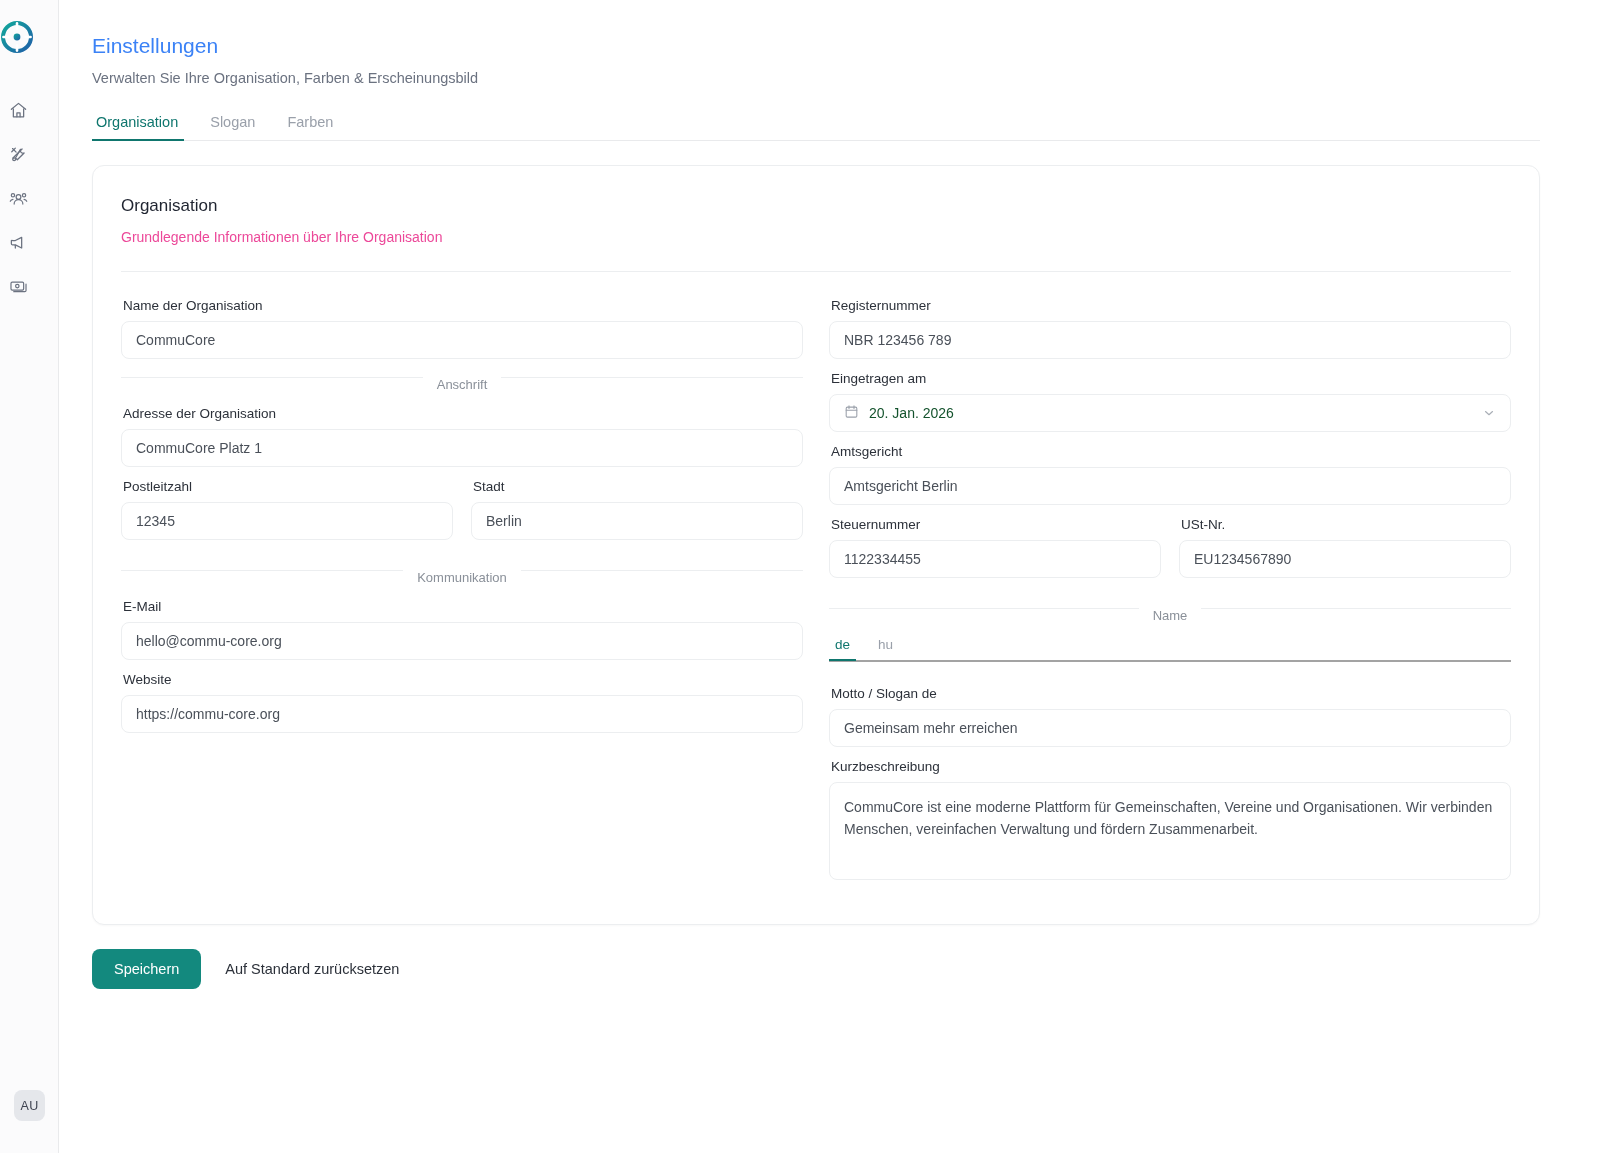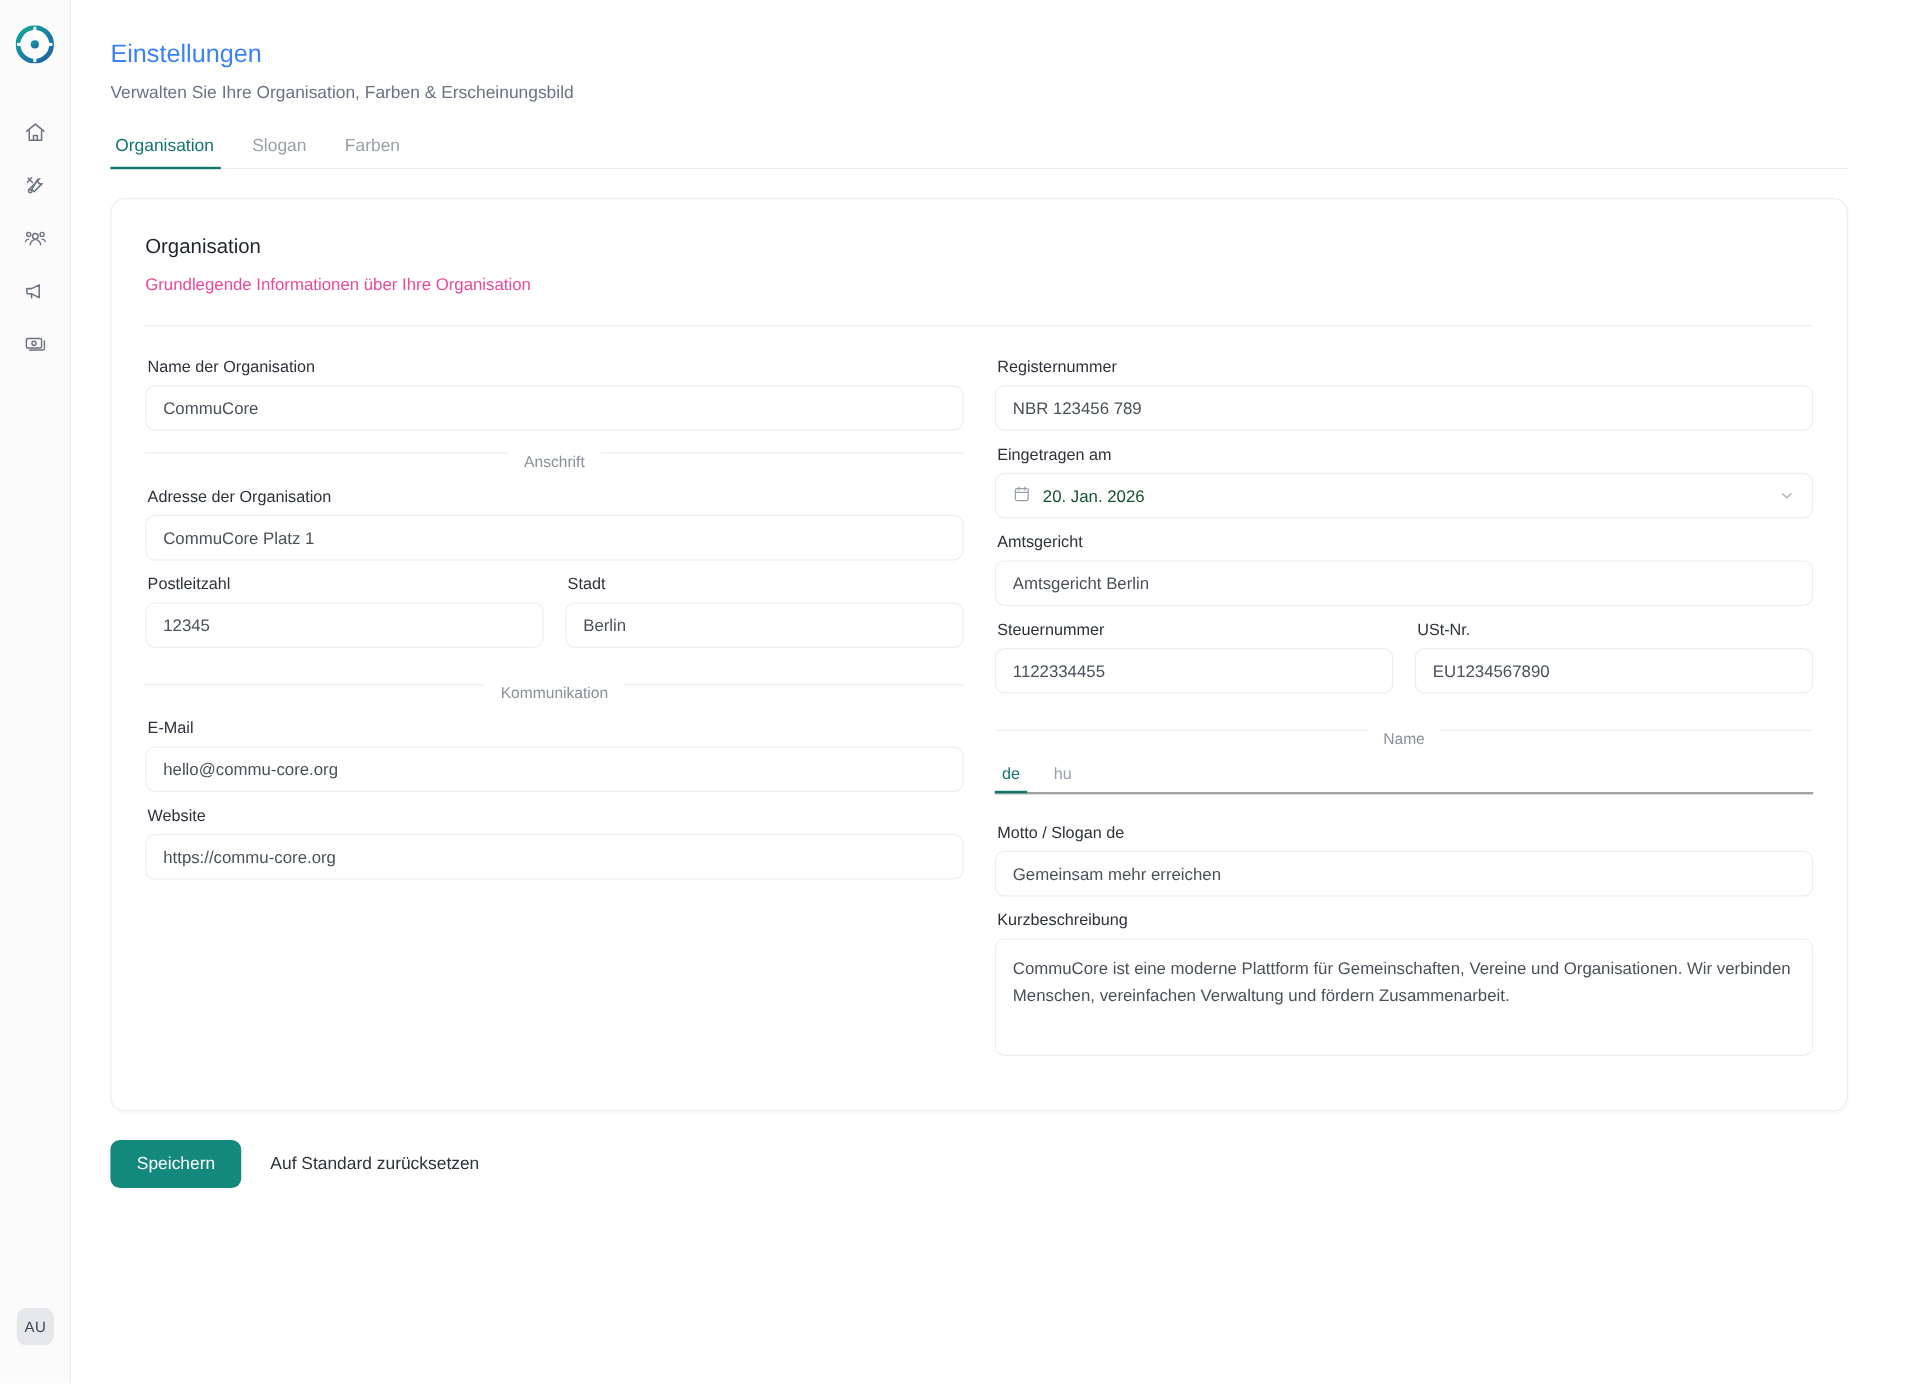--- a/index.html
+++ b/index.html
@@ -11,21 +11,21 @@
     font-family: "Liberation Sans", "DejaVu Sans", sans-serif;
     overflow: hidden;
   }
   .app { display: flex; width: 1600px; height: 1153px; }
 
   
   .sidebar {
     width: 59px; min-width: 59px; height: 1153px;
     background: #fbfbfc;
     border-right: 1px solid #e9eaec;
-    display: flex; flex-direction: column; align-items: center;
+    display: flex; flex-direction: column; align-items: flex-start;
     position: relative;
   }
   .logo { margin-top: 20px; width: 34px; height: 34px; display: flex; align-items: center; justify-content: center; }
   .nav { margin-top: 42px; display: flex; flex-direction: column; align-items: center; gap: 16px; }
   .nav-item {
     width: 36px; height: 28px;
     display: flex; align-items: center; justify-content: center;
     border-radius: 6px; cursor: pointer;
   }
   .nav-item svg { display: block; }

